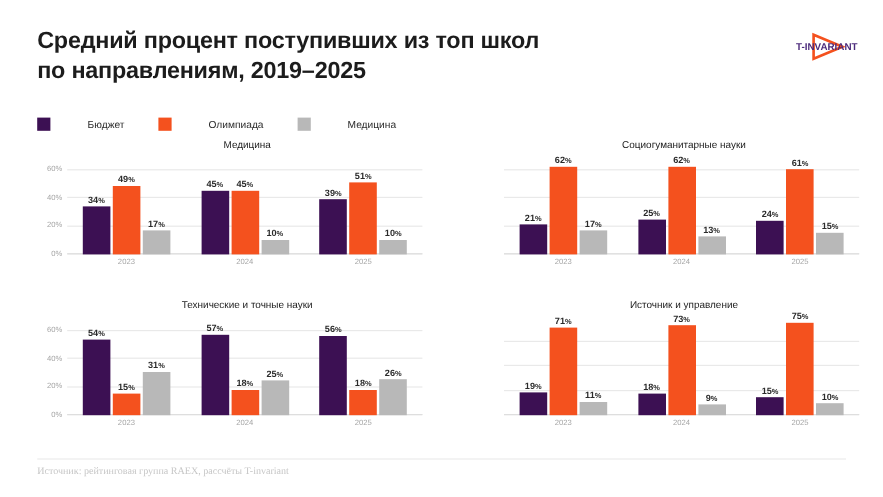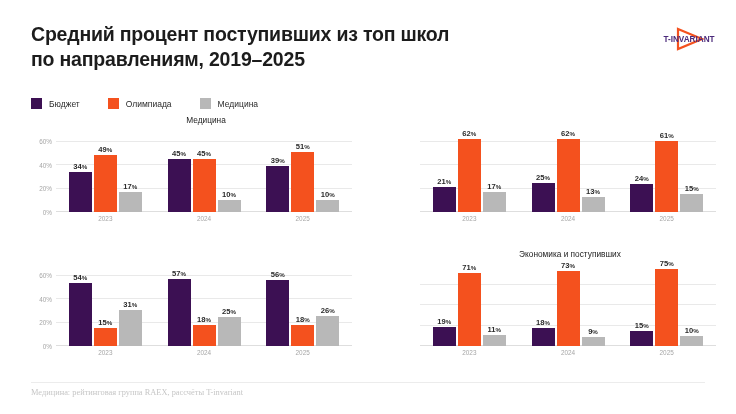--- a/index.html
+++ b/index.html
@@ -59,20 +59,21 @@
   .legend-swatch {
     width: 11px;
     height: 11px;
     margin-right: 7px;
     flex: none;
   }
   .legend-label {
     font-size: 8.5px;
     color: #2b2b2b;
     white-space: nowrap;
+    margin-left: 24px;
   }
 
   
   .charts {
     position: absolute;
     left: 0;
     top: 114px;
     width: 584px;
     height: 258px;
   }
@@ -320,20 +321,21 @@
         </div>
       <div class="xlabels">
           <div class="xlabel">2023</div>
           <div class="xlabel">2024</div>
           <div class="xlabel">2025</div>
         </div>
     </div>
   </div>
 
   <div class="panel tr">
+    <div class="panel-title">Социогуманитарные науки</div>
     <div class="plot">
       <div class="plot-inner">
           <div class="gridline" style="bottom: 0%;"></div>
           <div class="gridline" style="bottom: 28.5714%;"></div>
           <div class="gridline" style="bottom: 57.1429%;"></div>
           <div class="gridline" style="bottom: 85.7143%;"></div>
           <div class="baseline"></div>
           <div class="groups">
             <div class="group">
               <div class="bar-wrap">
@@ -390,20 +392,21 @@
         </div>
       <div class="xlabels">
           <div class="xlabel">2023</div>
           <div class="xlabel">2024</div>
           <div class="xlabel">2025</div>
         </div>
     </div>
   </div>
 
   <div class="panel bl">
+    <div class="panel-title">Технические и точные науки</div>
     <div class="plot">
       <div class="plot-inner">
           <div class="gridline" style="bottom: 0%;">
             <div class="axis-label" style="bottom: 0%; transform: translateY(50%);">0%</div>
           </div>
           <div class="gridline" style="bottom: 28.5714%;">
             <div class="axis-label" style="bottom: 28.5714%; transform: translateY(50%);">20%</div>
           </div>
           <div class="gridline" style="bottom: 57.1429%;">
             <div class="axis-label" style="bottom: 57.1429%; transform: translateY(50%);">40%</div>
@@ -468,21 +471,21 @@
         </div>
       <div class="xlabels">
           <div class="xlabel">2023</div>
           <div class="xlabel">2024</div>
           <div class="xlabel">2025</div>
         </div>
     </div>
   </div>
 
   <div class="panel br">
-    <div class="panel-title">Экономика и поступивших</div>
+    <div class="panel-title">Источник и управление</div>
     <div class="plot">
       <div class="plot-inner">
           <div class="gridline" style="bottom: 0%;"></div>
           <div class="gridline" style="bottom: 25%;"></div>
           <div class="gridline" style="bottom: 50%;"></div>
           <div class="gridline" style="bottom: 75%;"></div>
           <div class="baseline"></div>
           <div class="groups">
             <div class="group">
               <div class="bar-wrap">
@@ -540,13 +543,13 @@
       <div class="xlabels">
           <div class="xlabel">2023</div>
           <div class="xlabel">2024</div>
           <div class="xlabel">2025</div>
         </div>
     </div>
   </div>
 </div>
 
 <div class="footer-rule"></div>
-<div class="source">Медицина: рейтинговая группа RAEX, рассчёты T-invariant</div>
+<div class="source">Источник: рейтинговая группа RAEX, рассчёты T-invariant</div>
 
 </body></html>

